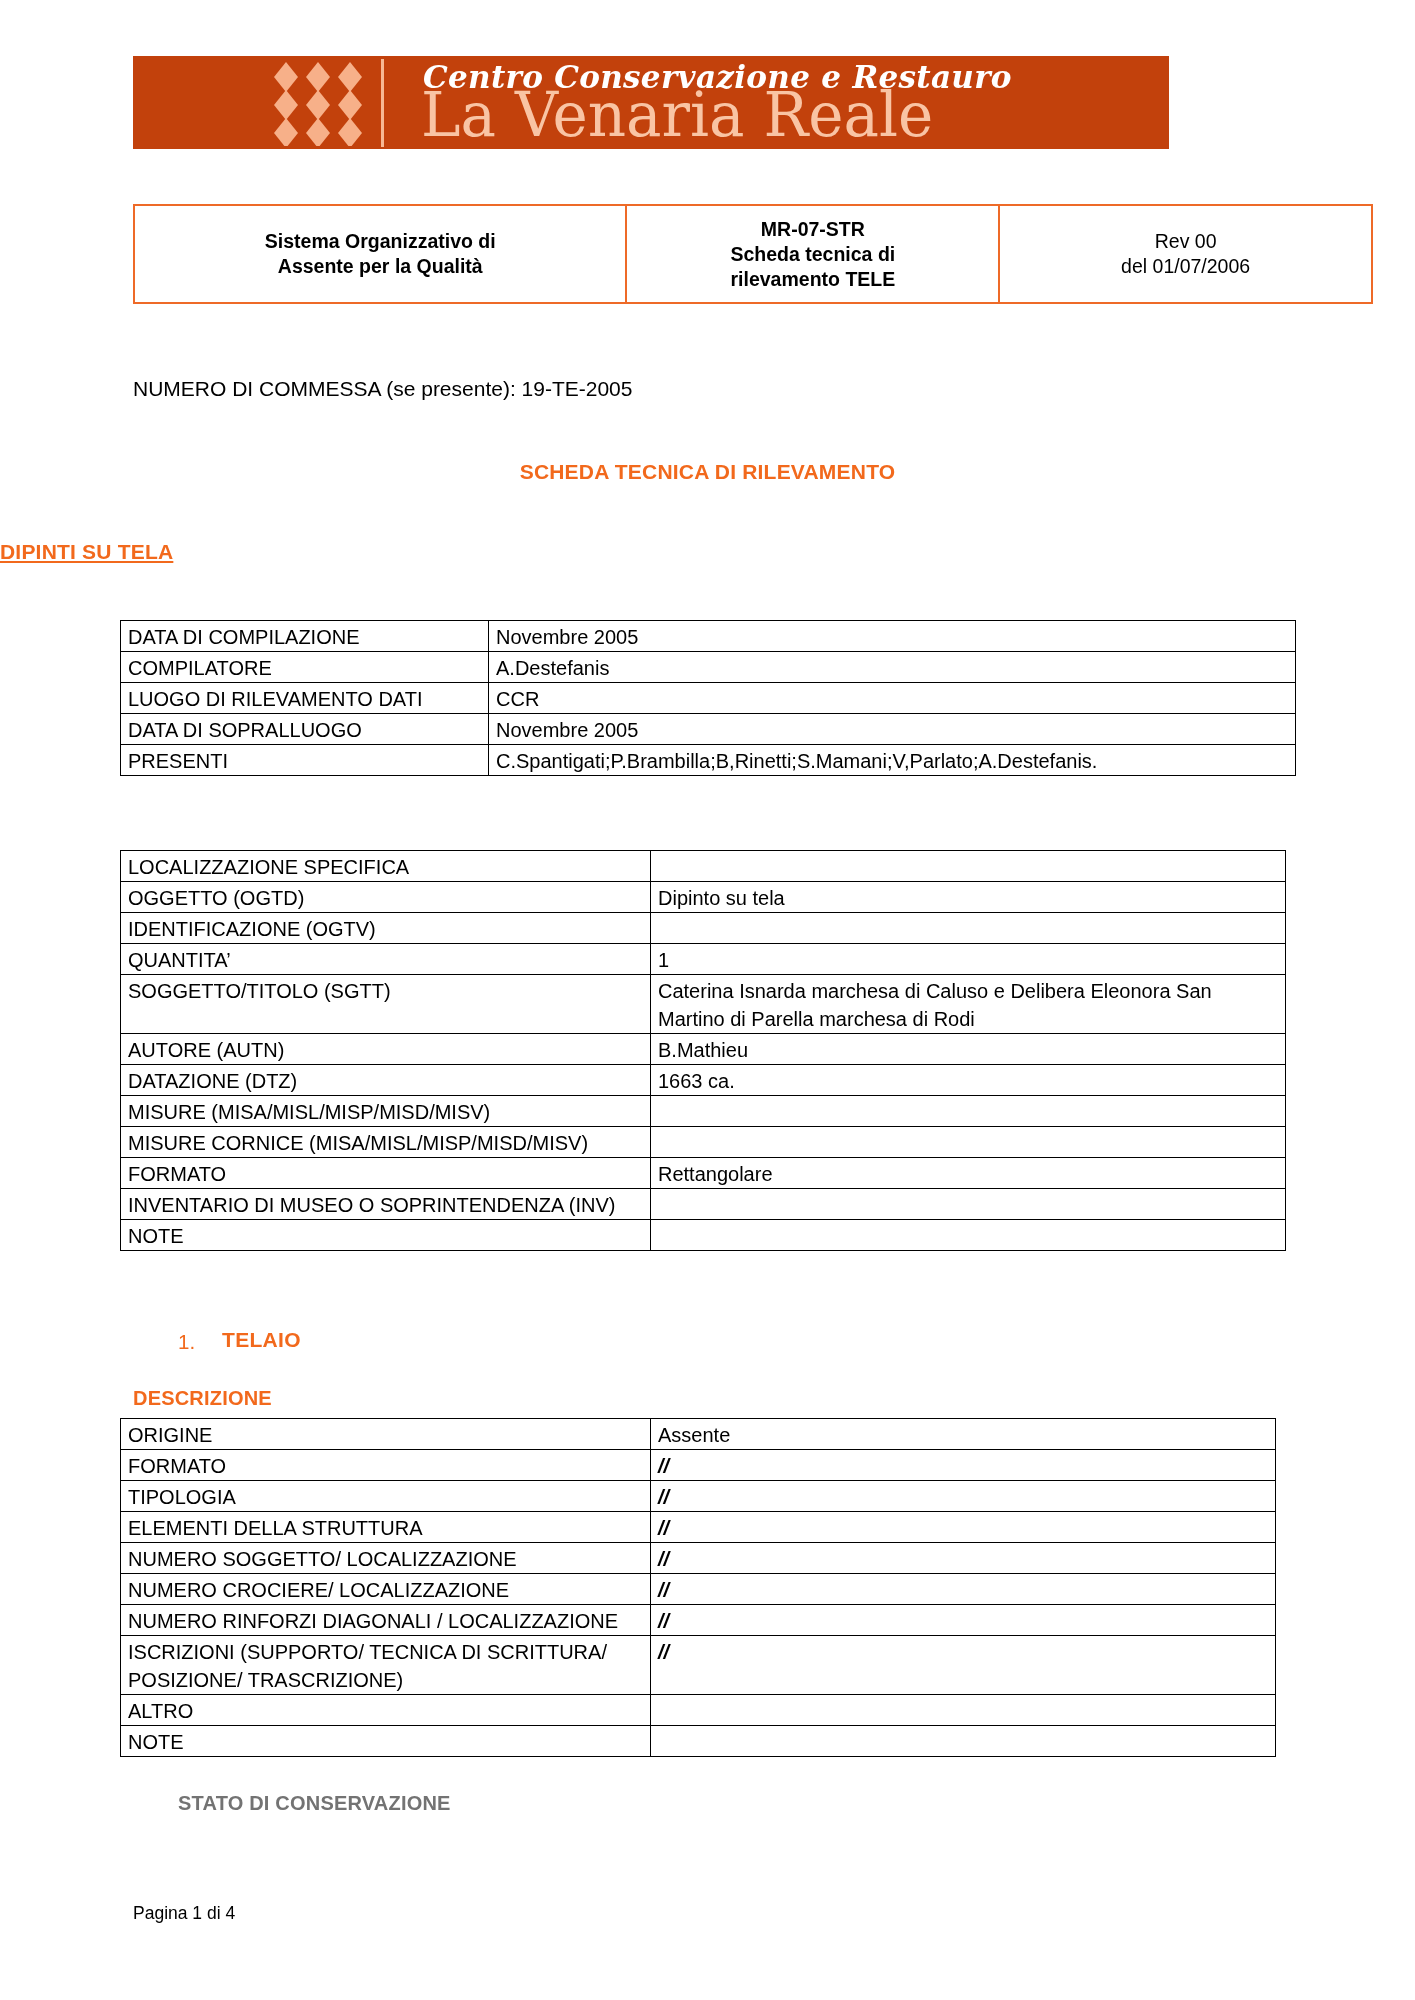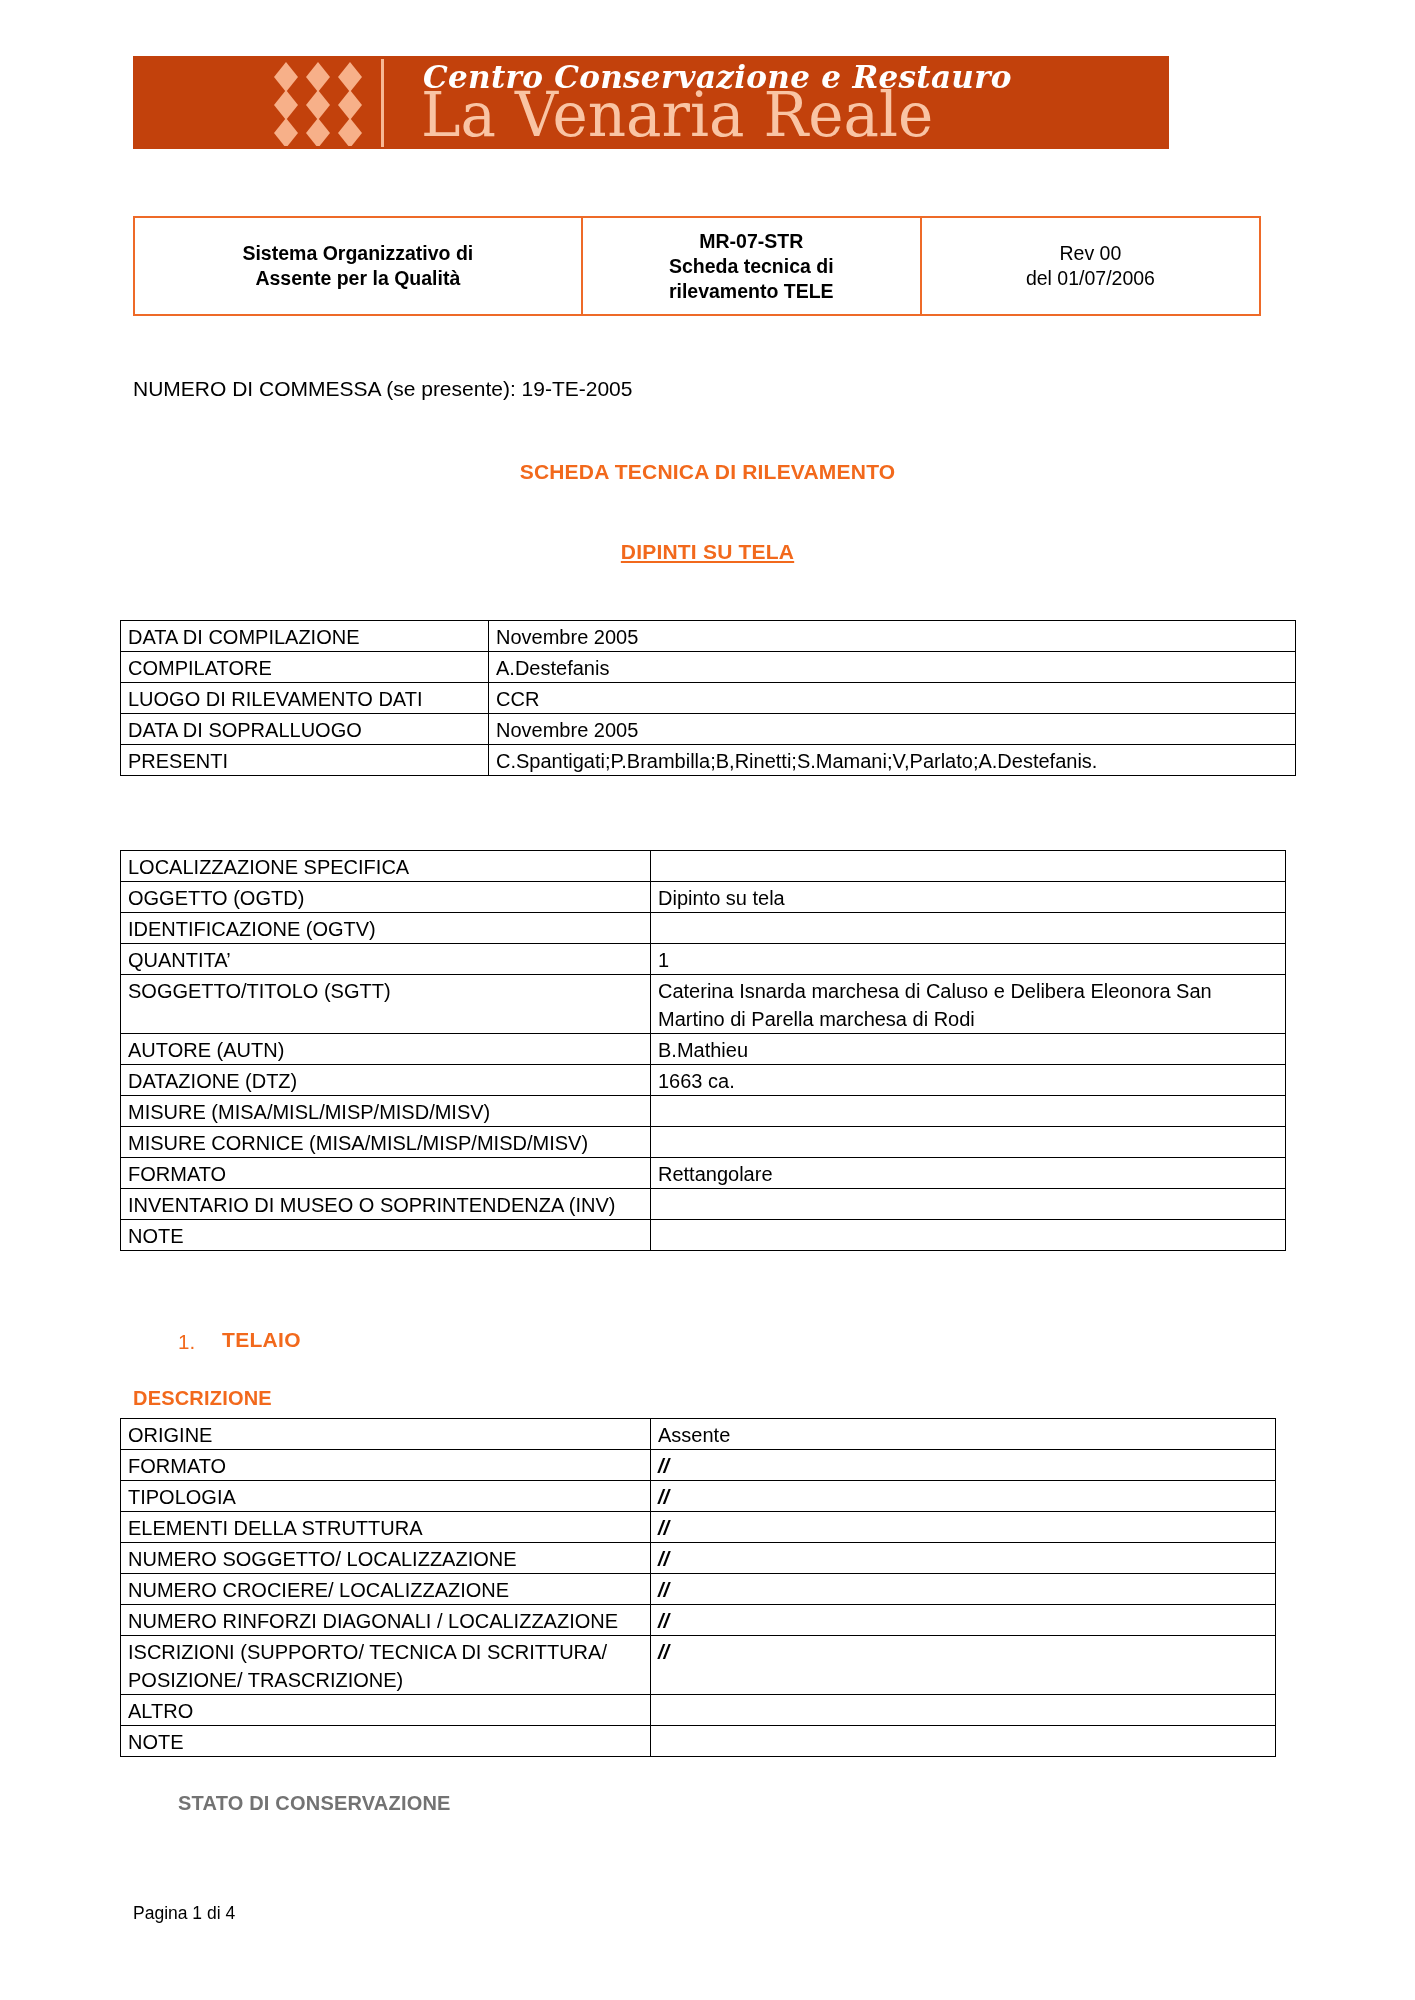--- a/index.html
+++ b/index.html
@@ -81,22 +81,22 @@
     color: #f9c4a4;
     white-space: nowrap;
     transform: scaleX(0.96);
     transform-origin: left top;
   }
 
   
   .header-table {
     position: absolute;
     left: 133px;
-    top: 216px;
-    width: 1128px;
+    top: 204px;
+    width: 1240px;
     border-collapse: collapse;
     table-layout: fixed;
   }
   .header-table td {
     border: 2px solid #ee6a28;
     text-align: center;
     vertical-align: middle;
     padding: 10px 6px;
     font-size: 19.5px;
     line-height: 25px;
@@ -122,21 +122,20 @@
     font-size: 21px;
     font-weight: bold;
     color: #f2691c;
     letter-spacing: 0.2px;
   }
   .title-sub {
     position: absolute;
     left: 0;
     top: 540px;
     width: 1415px;
-    text-align: center;
     font-size: 21px;
     font-weight: bold;
     color: #f2691c;
     letter-spacing: 0.2px;
   }
   .title-sub span { text-decoration: underline; }
 
   
   table.data {
     position: absolute;

